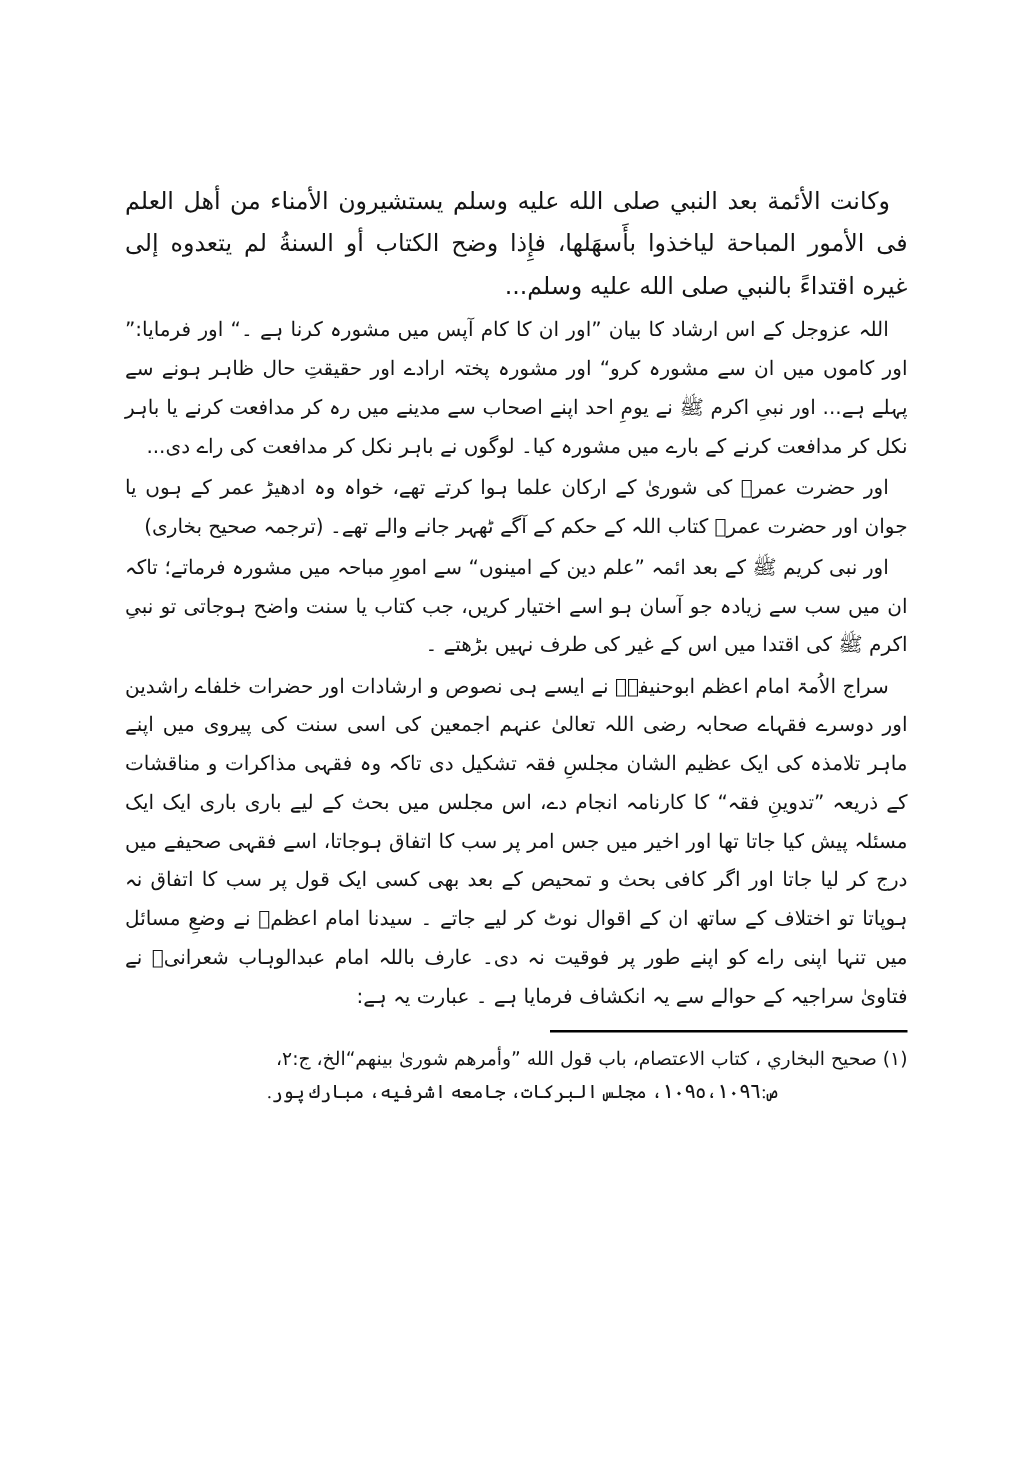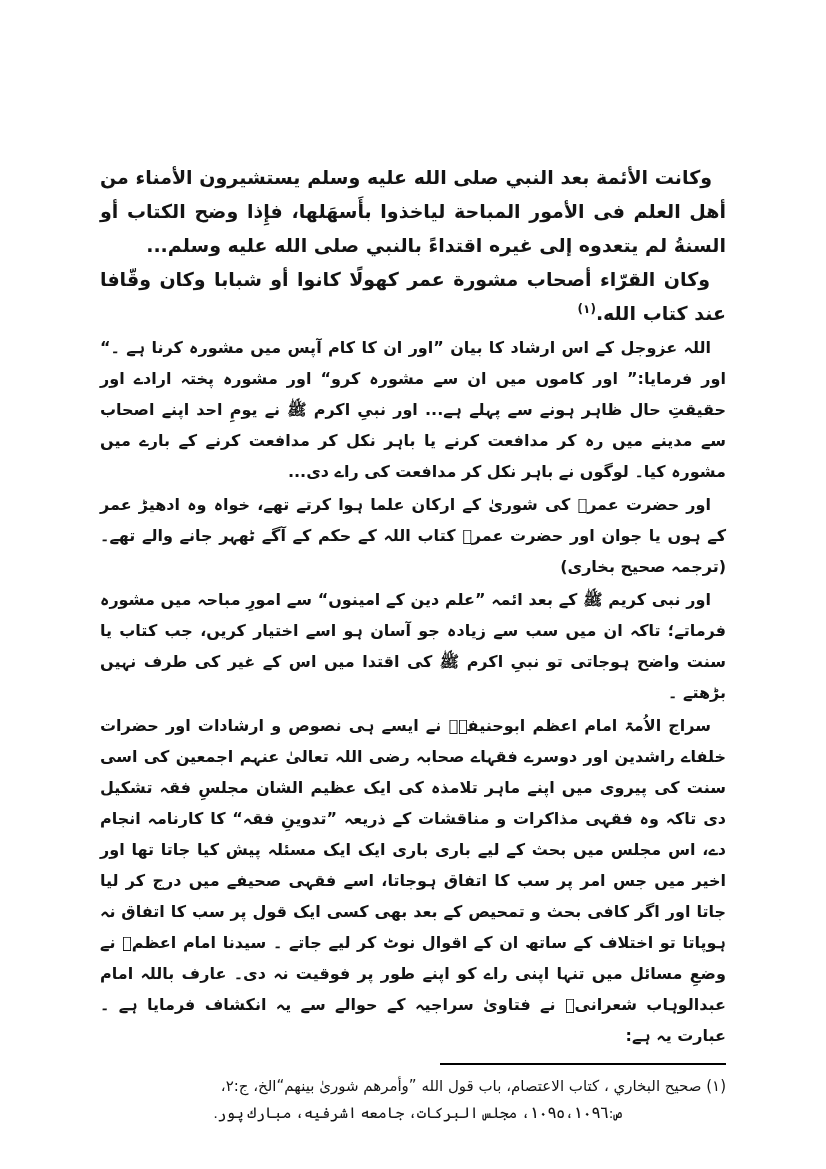--- a/index.html
+++ b/index.html
@@ -50,23 +50,22 @@
   }
   .rule-bottom {
     position: absolute;
     top: 35px;
     left: 28px;
     right: 0;
     border-top: 2px solid #000;
   }
   
   .content {
-    margin-top: 22px;
+    margin-top: 6px;
     text-align: justify;
-    font-weight: bold;
   }
   p { margin: 0; }
   .arabic {
     font-size: 19px;
     line-height: 34px;
     text-indent: 14px;
   }
   .arabic-2 { text-indent: 16px; }
   .fn-ref {
     font-size: 12px;
@@ -105,21 +104,20 @@
 </head>
 <body>
 
 <div class="page">
 
 
   <div class="content">
 
     <p class="arabic">وكانت الأئمة بعد النبي صلى الله عليه وسلم يستشيرون الأمناء من أهل العلم فى الأمور المباحة لياخذوا بأَسهَلها، فإِذا وضح الكتاب أو السنةُ لم يتعدوه إلى غيره اقتداءً بالنبي صلى الله عليه وسلم...</p>
 
-    <p class="arabic arabic-2"><span>وكان القرّاء أصحاب مشورة عمر كهولًا كانوا أو شبابا وكان وقّافا عند كتاب الله.</span><span class="fn-ref">(١)</span></p>
 
     <p class="urdu">اللہ عزوجل کے اس ارشاد کا بیان ”اور ان کا کام آپس میں مشورہ کرنا ہے ۔“ اور فرمایا:” اور کاموں میں ان سے مشورہ کرو“ اور مشورہ پختہ ارادے اور حقیقتِ حال ظاہر ہونے سے پہلے ہے... اور نبیِ اکرم ﷺ نے یومِ احد اپنے اصحاب سے مدینے میں رہ کر مدافعت کرنے یا باہر نکل کر مدافعت کرنے کے بارے میں مشورہ کیا۔ لوگوں نے باہر نکل کر مدافعت کی راے دی...</p>
 
     <p class="urdu">اور حضرت عمرؓ کی شوریٰ کے ارکان علما ہوا کرتے تھے، خواہ وہ ادھیڑ عمر کے ہوں یا جوان اور حضرت عمرؓ کتاب اللہ کے حکم کے آگے ٹھہر جانے والے تھے۔ (ترجمہ صحیح بخاری)</p>
 
     <p class="urdu">اور نبی کریم ﷺ کے بعد ائمہ ”علم دین کے امینوں“ سے امورِ مباحہ میں مشورہ فرماتے؛ تاکہ ان میں سب سے زیادہ جو آسان ہو اسے اختیار کریں، جب کتاب یا سنت واضح ہوجاتی تو نبیِ اکرم ﷺ کی اقتدا میں اس کے غیر کی طرف نہیں بڑھتے ۔</p>
 
     <p class="urdu">سراج الاُمۃ امام اعظم ابوحنیفہؒ نے ایسے ہی نصوص و ارشادات اور حضرات خلفاے راشدین اور دوسرے فقہاے صحابہ رضی اللہ تعالیٰ عنہم اجمعین کی اسی سنت کی پیروی میں اپنے ماہر تلامذہ کی ایک عظیم الشان مجلسِ فقہ تشکیل دی تاکہ وہ فقہی مذاکرات و مناقشات کے ذریعہ ”تدوینِ فقہ“ کا کارنامہ انجام دے، اس مجلس میں بحث کے لیے باری باری ایک ایک مسئلہ پیش کیا جاتا تھا اور اخیر میں جس امر پر سب کا اتفاق ہوجاتا، اسے فقہی صحیفے میں درج کر لیا جاتا اور اگر کافی بحث و تمحیص کے بعد بھی کسی ایک قول پر سب کا اتفاق نہ ہوپاتا تو اختلاف کے ساتھ ان کے اقوال نوٹ کر لیے جاتے ۔ سیدنا امام اعظمؒ نے وضعِ مسائل میں تنہا اپنی راے کو اپنے طور پر فوقیت نہ دی۔ عارف باللہ امام عبدالوہاب شعرانیؒ نے فتاویٰ سراجیہ کے حوالے سے یہ انکشاف فرمایا ہے ۔ عبارت یہ ہے:</p>
 
 

